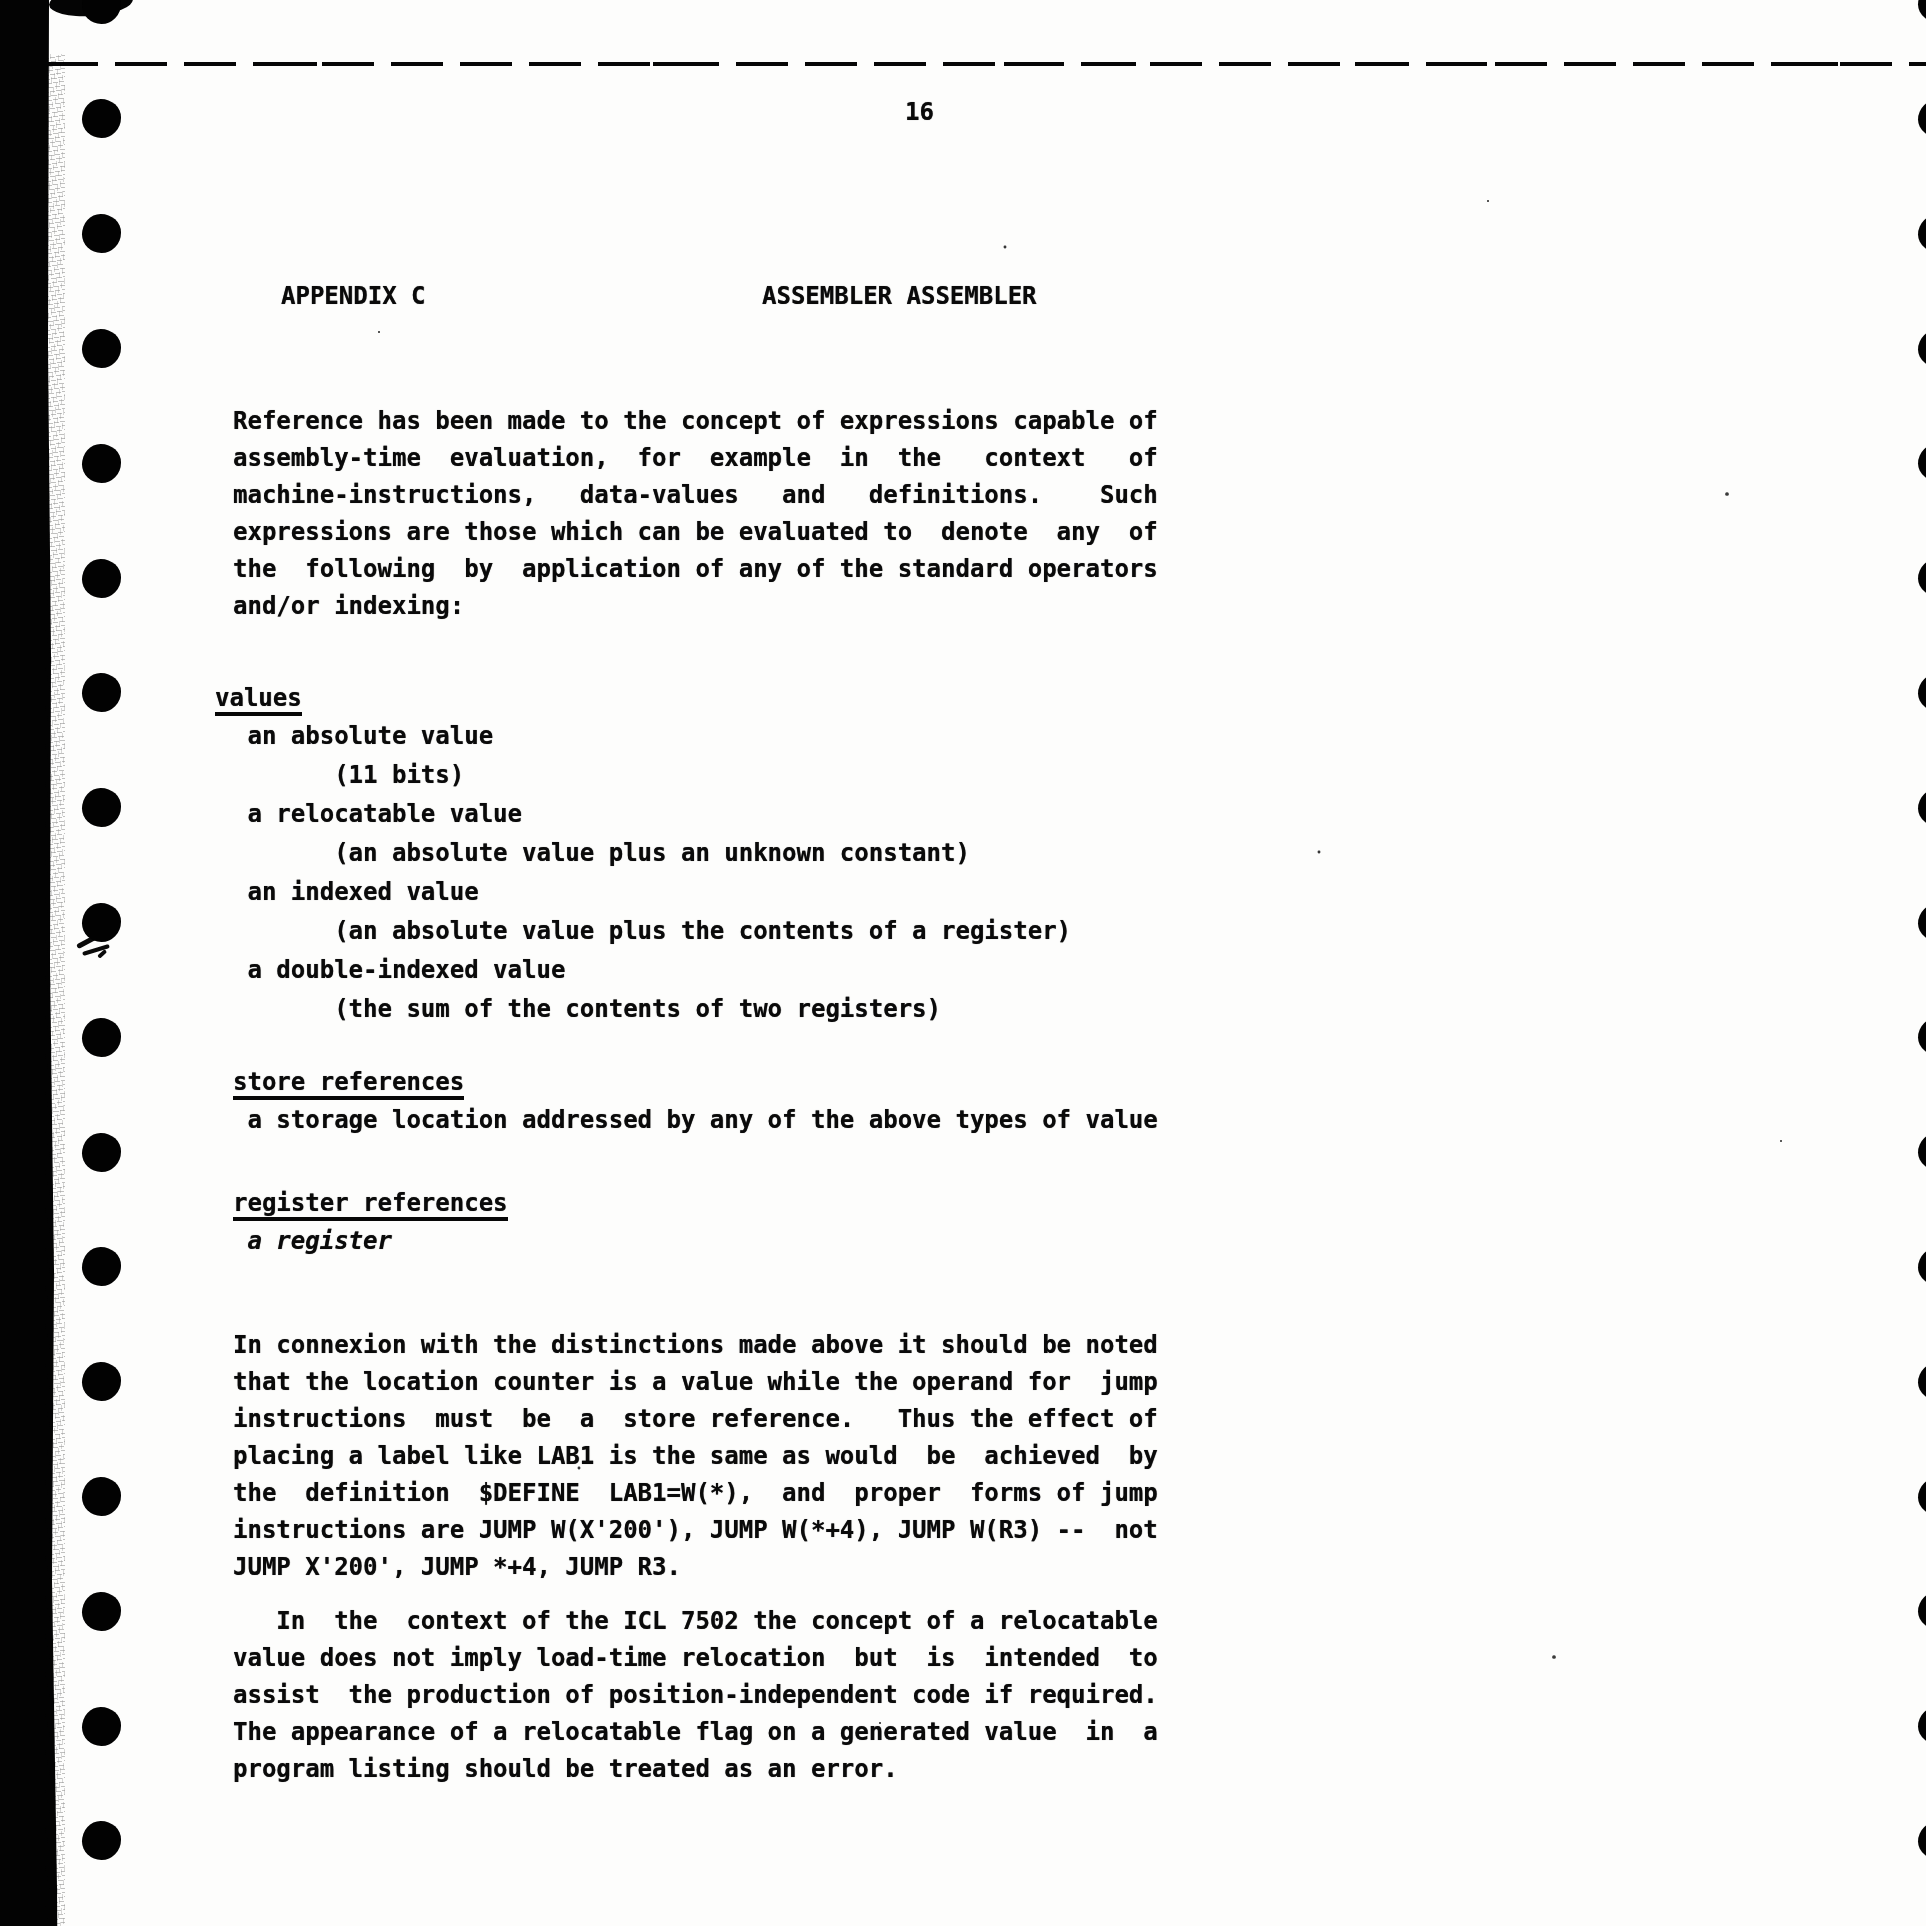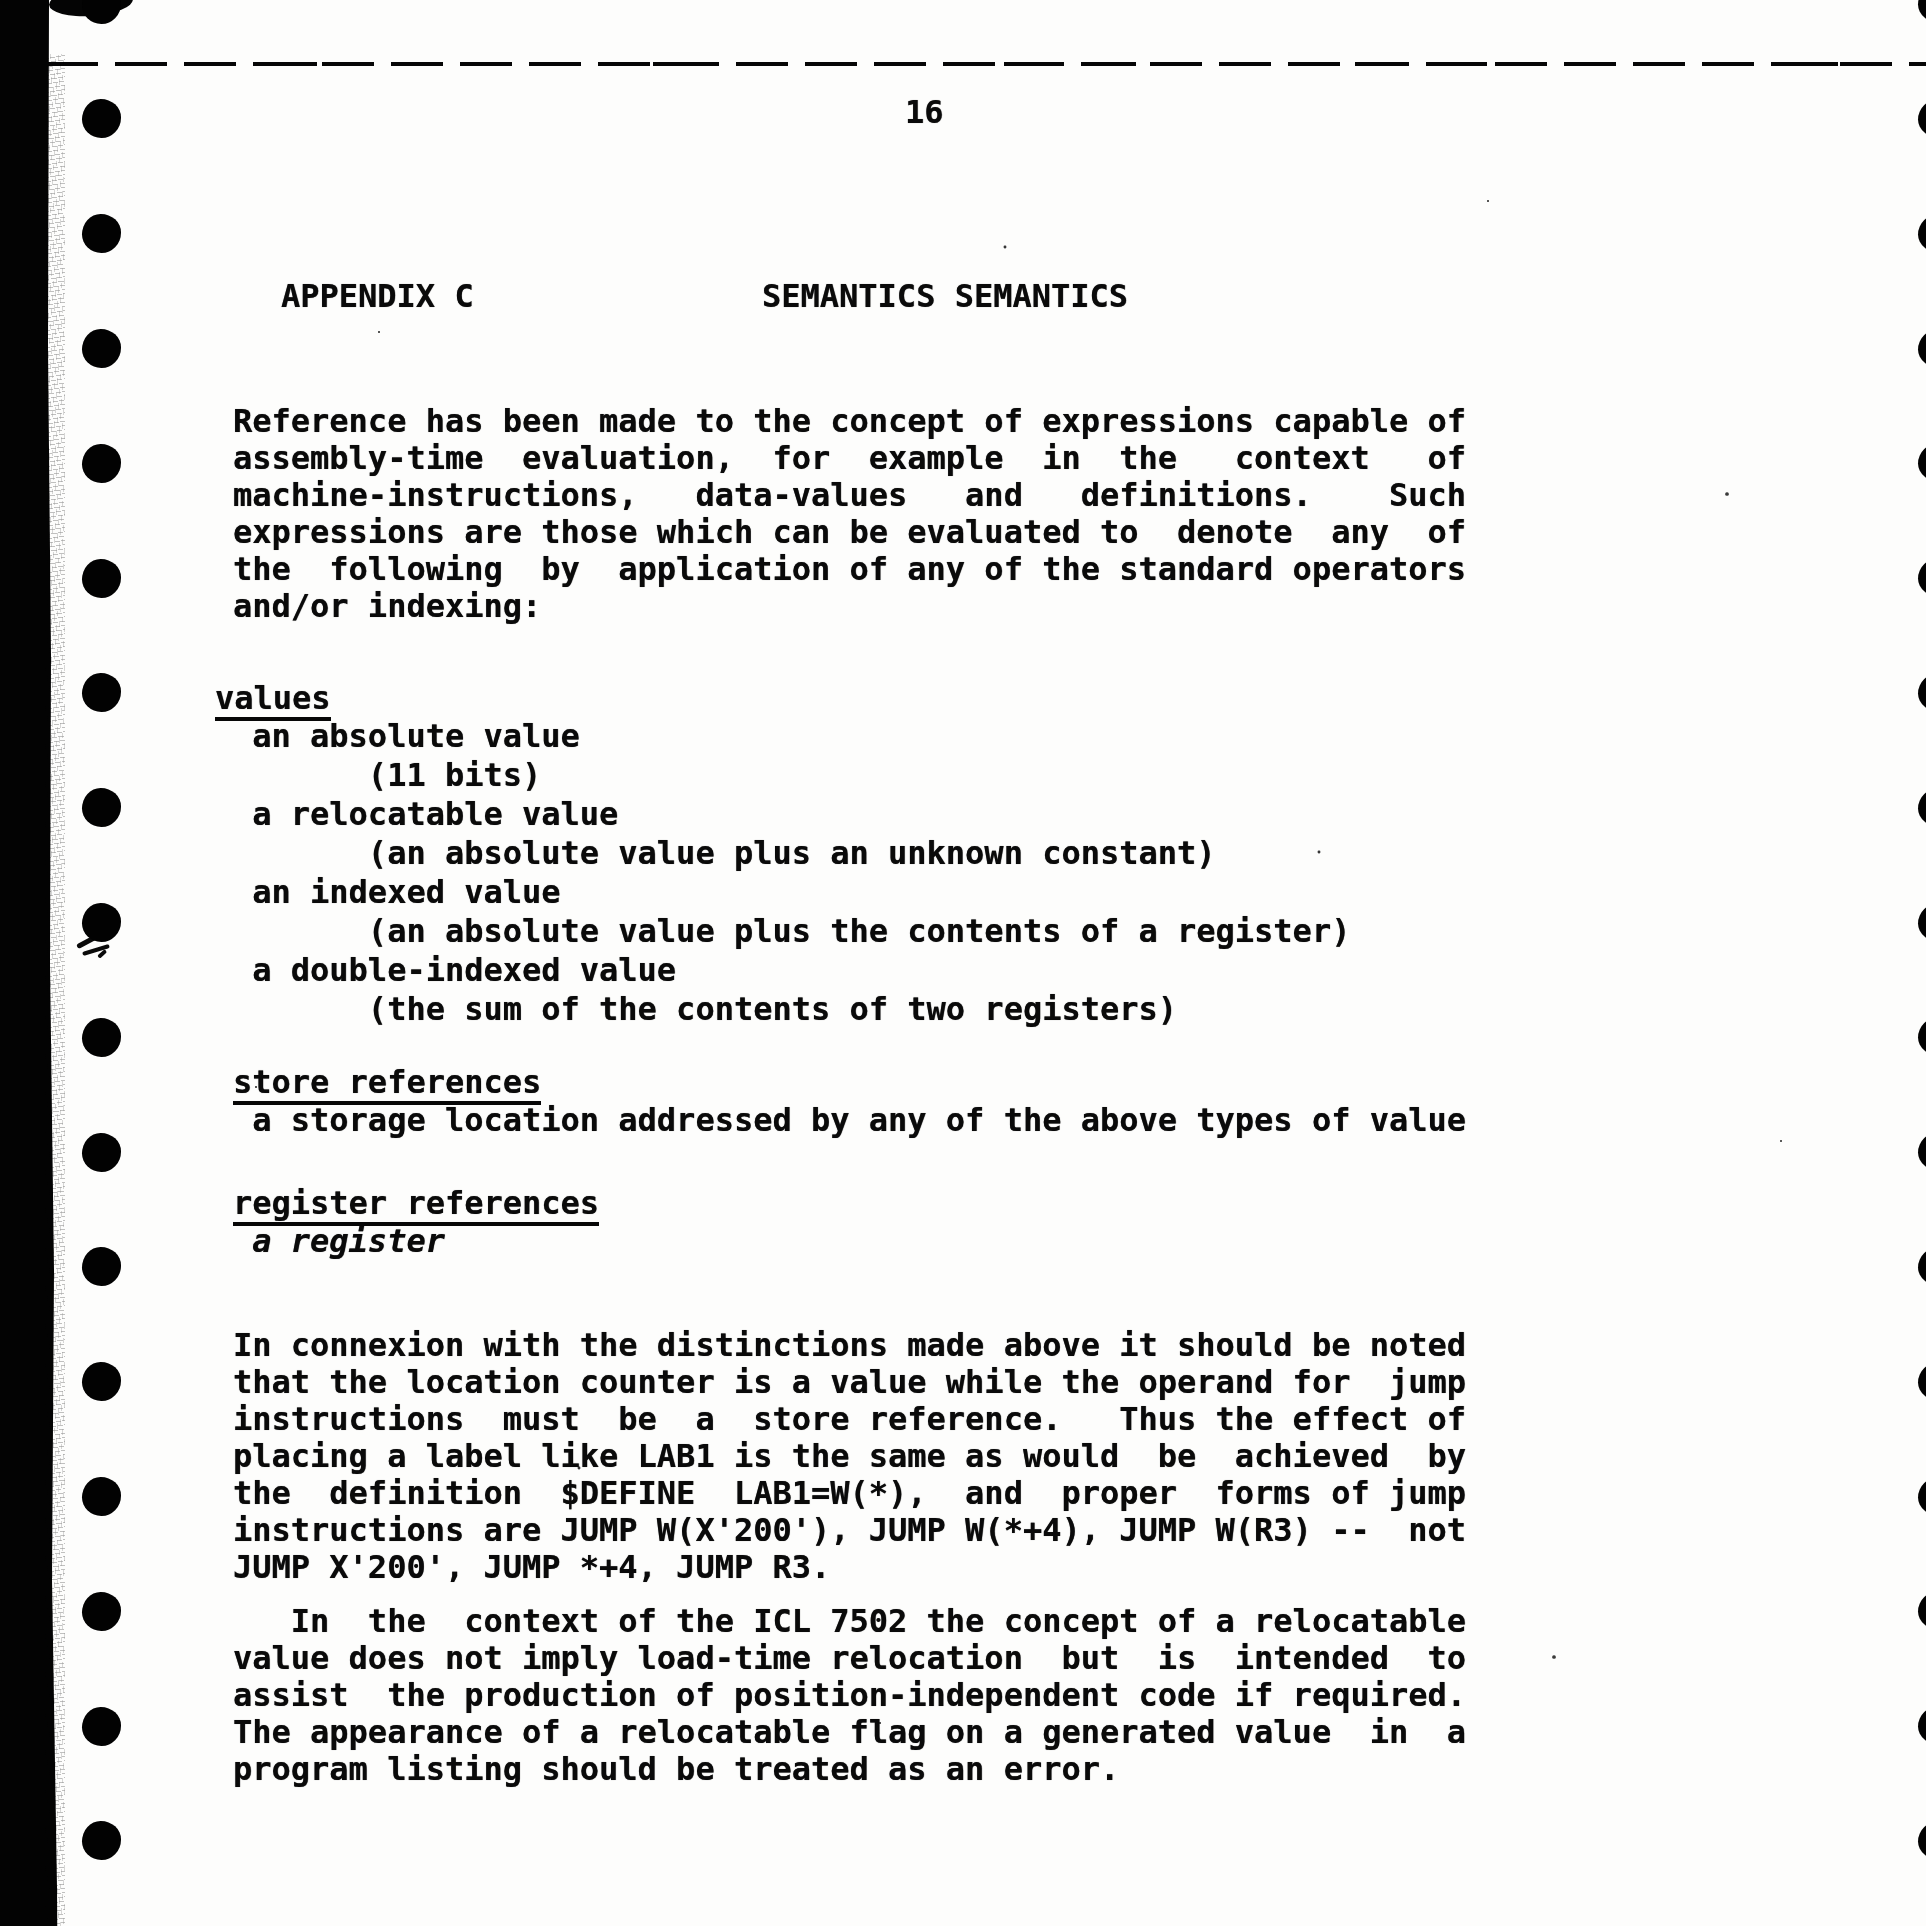--- a/index.html
+++ b/index.html
@@ -7,21 +7,21 @@
     position:relative;
     width:1954px;height:2693px;
     background:#fdfdfc;
     overflow:hidden;
     font-family:"DejaVu Sans Mono","Liberation Mono",monospace;
   }
   .mono{
     position:absolute;
     margin:0;
     font-family:"DejaVu Sans Mono","Liberation Mono",monospace;
-    font-size:32px;
+    font-size:24px;
     font-weight:700;
     color:#0a0a0a;
     white-space:pre;
     letter-spacing:0;
     text-shadow:0 0 0.8px rgba(0,0,0,.55), 0.4px 0.4px 0 rgba(0,0,0,.25);
     z-index:2;
   }
   .lh97{line-height:37px;}
   .lh100{line-height:39px;}
   .u{border-bottom:4.2px solid #070707;padding-bottom:0.4px;}
@@ -77,21 +77,21 @@
   <div class="corner-smear"></div>
   <div class="smudge s1"></div>
   <div class="smudge s2"></div>
   <div class="smudge s3"></div>
   <div class="specks"></div>
 
   <div class="mono lh97" style="left:905px;top:94px;">16</div>
 
   <div class="mono lh97" style="left:233px;top:278px;margin-left:48px;">APPENDIX C</div>
 
-  <div class="mono lh97" style="left:762px;top:278px;">SEMANTICS SEMANTICS</div>
+  <div class="mono lh97" style="left:762px;top:278px;">ASSEMBLER ASSEMBLER</div>
 
   <pre class="mono lh97" style="left:233px;top:403px;">Reference has been made to the concept of expressions capable of
 assembly-time  evaluation,  for  example  in  the   context   of
 machine-instructions,   data-values   and   definitions.    Such
 expressions are those which can be evaluated to  denote  any  of
 the  following  by  application of any of the standard operators
 and/or indexing:</pre>
 
   <div class="mono lh100" style="left:215px;top:679px;"><span class="u">values</span></div>
 

